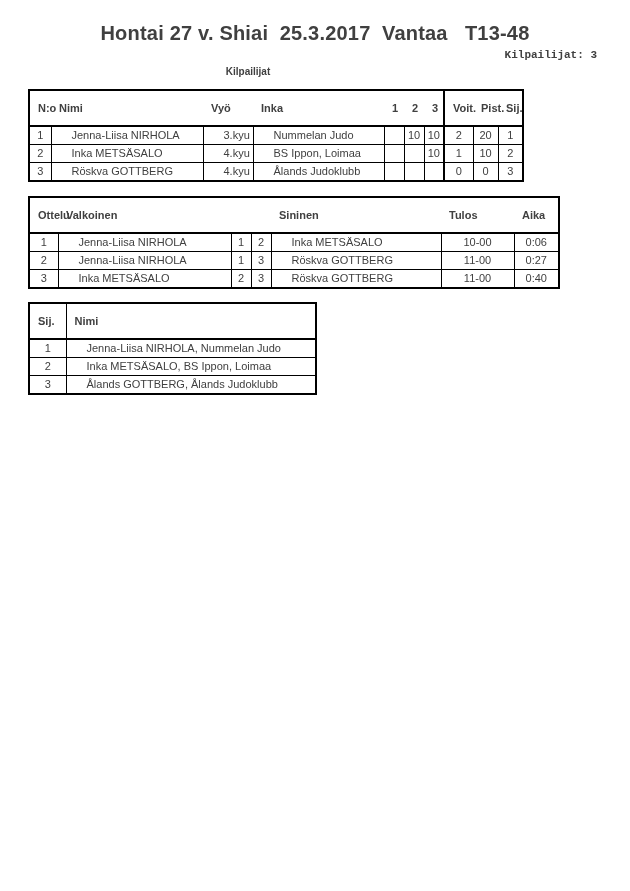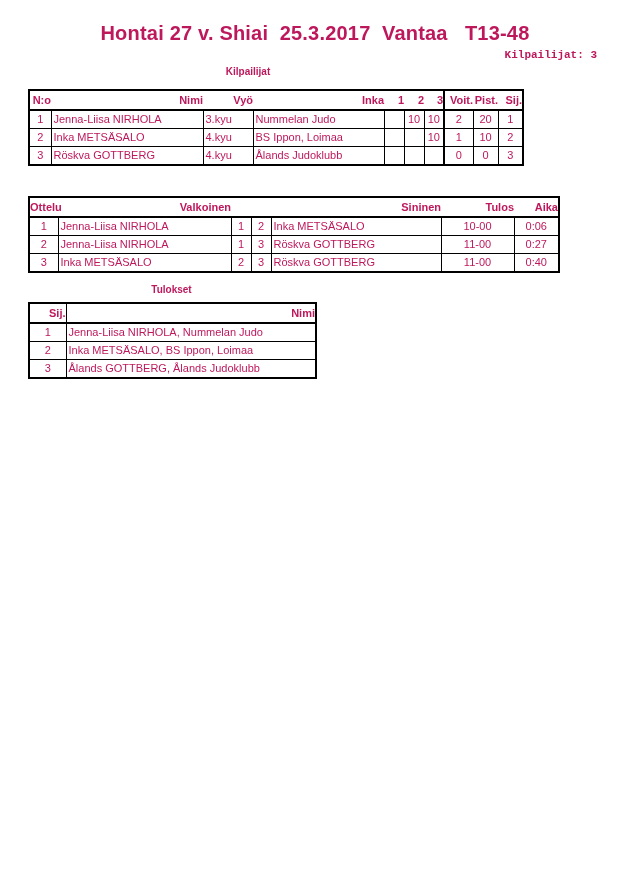--- a/index.html
+++ b/index.html
@@ -1,19 +1,19 @@
 <!DOCTYPE html>
 <html><head>
 <meta charset="utf-8">
 <style>
   * { margin:0; padding:0; box-sizing:border-box; }
   body { background:#ffffff; }
   .page {
     position:relative; width:630px; height:891px; background:#ffffff;
-    font-family:"Liberation Sans", sans-serif; color:#be185d; overflow:hidden;
+    font-family:"Liberation Sans", sans-serif; color:#404040; overflow:hidden;
   }
   .title {
     position:absolute; top:22px; left:0; width:630px; text-align:center;
     font-size:20px; font-weight:bold; white-space:pre; letter-spacing:0.2px;
   }
   .count {
     position:absolute; top:49px; right:33px; font-size:11px; font-weight:bold;font-family:Liberation Mono, monospace;
   }
   .section-title {
     position:absolute; font-size:10px; font-weight:bold; text-align:center; white-space:nowrap;
@@ -25,28 +25,28 @@
   table.tbl {
     position:absolute; border-collapse:collapse; table-layout:fixed;
     border:2px solid #000; font-size:11px; background:#fff;
   }
   .tbl1 { top:89px;  left:28px; width:494px; }
   .tbl2 { top:196px; left:28px; width:530px; }
   .tbl3 { top:302px; left:28px; width:287px; }
 
   .tbl th {
     font-weight:bold; border:0 solid #000; border-bottom:2px solid #000;
-    height:18px; line-height:18px; padding:0; text-align:right;
+    height:18px; line-height:18px; padding:8px; text-align:left;
     white-space:nowrap; overflow:visible; font-size:11px;
   }
   .tbl td {
     border:1px solid #000; height:17px; line-height:17px; padding:0;
     text-align:center; white-space:nowrap; overflow:hidden; font-size:11px;
   }
-  .tbl td.l { text-align:left; padding-left:2px; }
+  .tbl td.l { text-align:left; padding-left:20px; }
   .tbl .thick-left { border-left:2px solid #000 !important; }
   .tbl3 th.hdiv { border-left:1px solid #000; }
 </style>
 </head>
 <body>
 
 <div class="page">
 
   <div class="title">Hontai 27 v. Shiai  25.3.2017  Vantaa   T13-48</div>
   <div class="count">Kilpailijat: 3</div>
@@ -164,21 +164,20 @@
         <td class="l">Inka METSÄSALO</td>
         <td>2</td>
         <td>3</td>
         <td class="l">Röskva GOTTBERG</td>
         <td>11-00</td>
         <td>0:40</td>
       </tr>
     </tbody>
   </table>
 
-  <div class="section-title st3">Tulokset</div>
   <table class="tbl tbl3">
     <colgroup>
       <col style="width:37px">
         <col style="width:250px">
     </colgroup>
     <thead>
       <tr>
         <th>Sij.</th>
         <th class="hdiv">Nimi</th>
       </tr>

